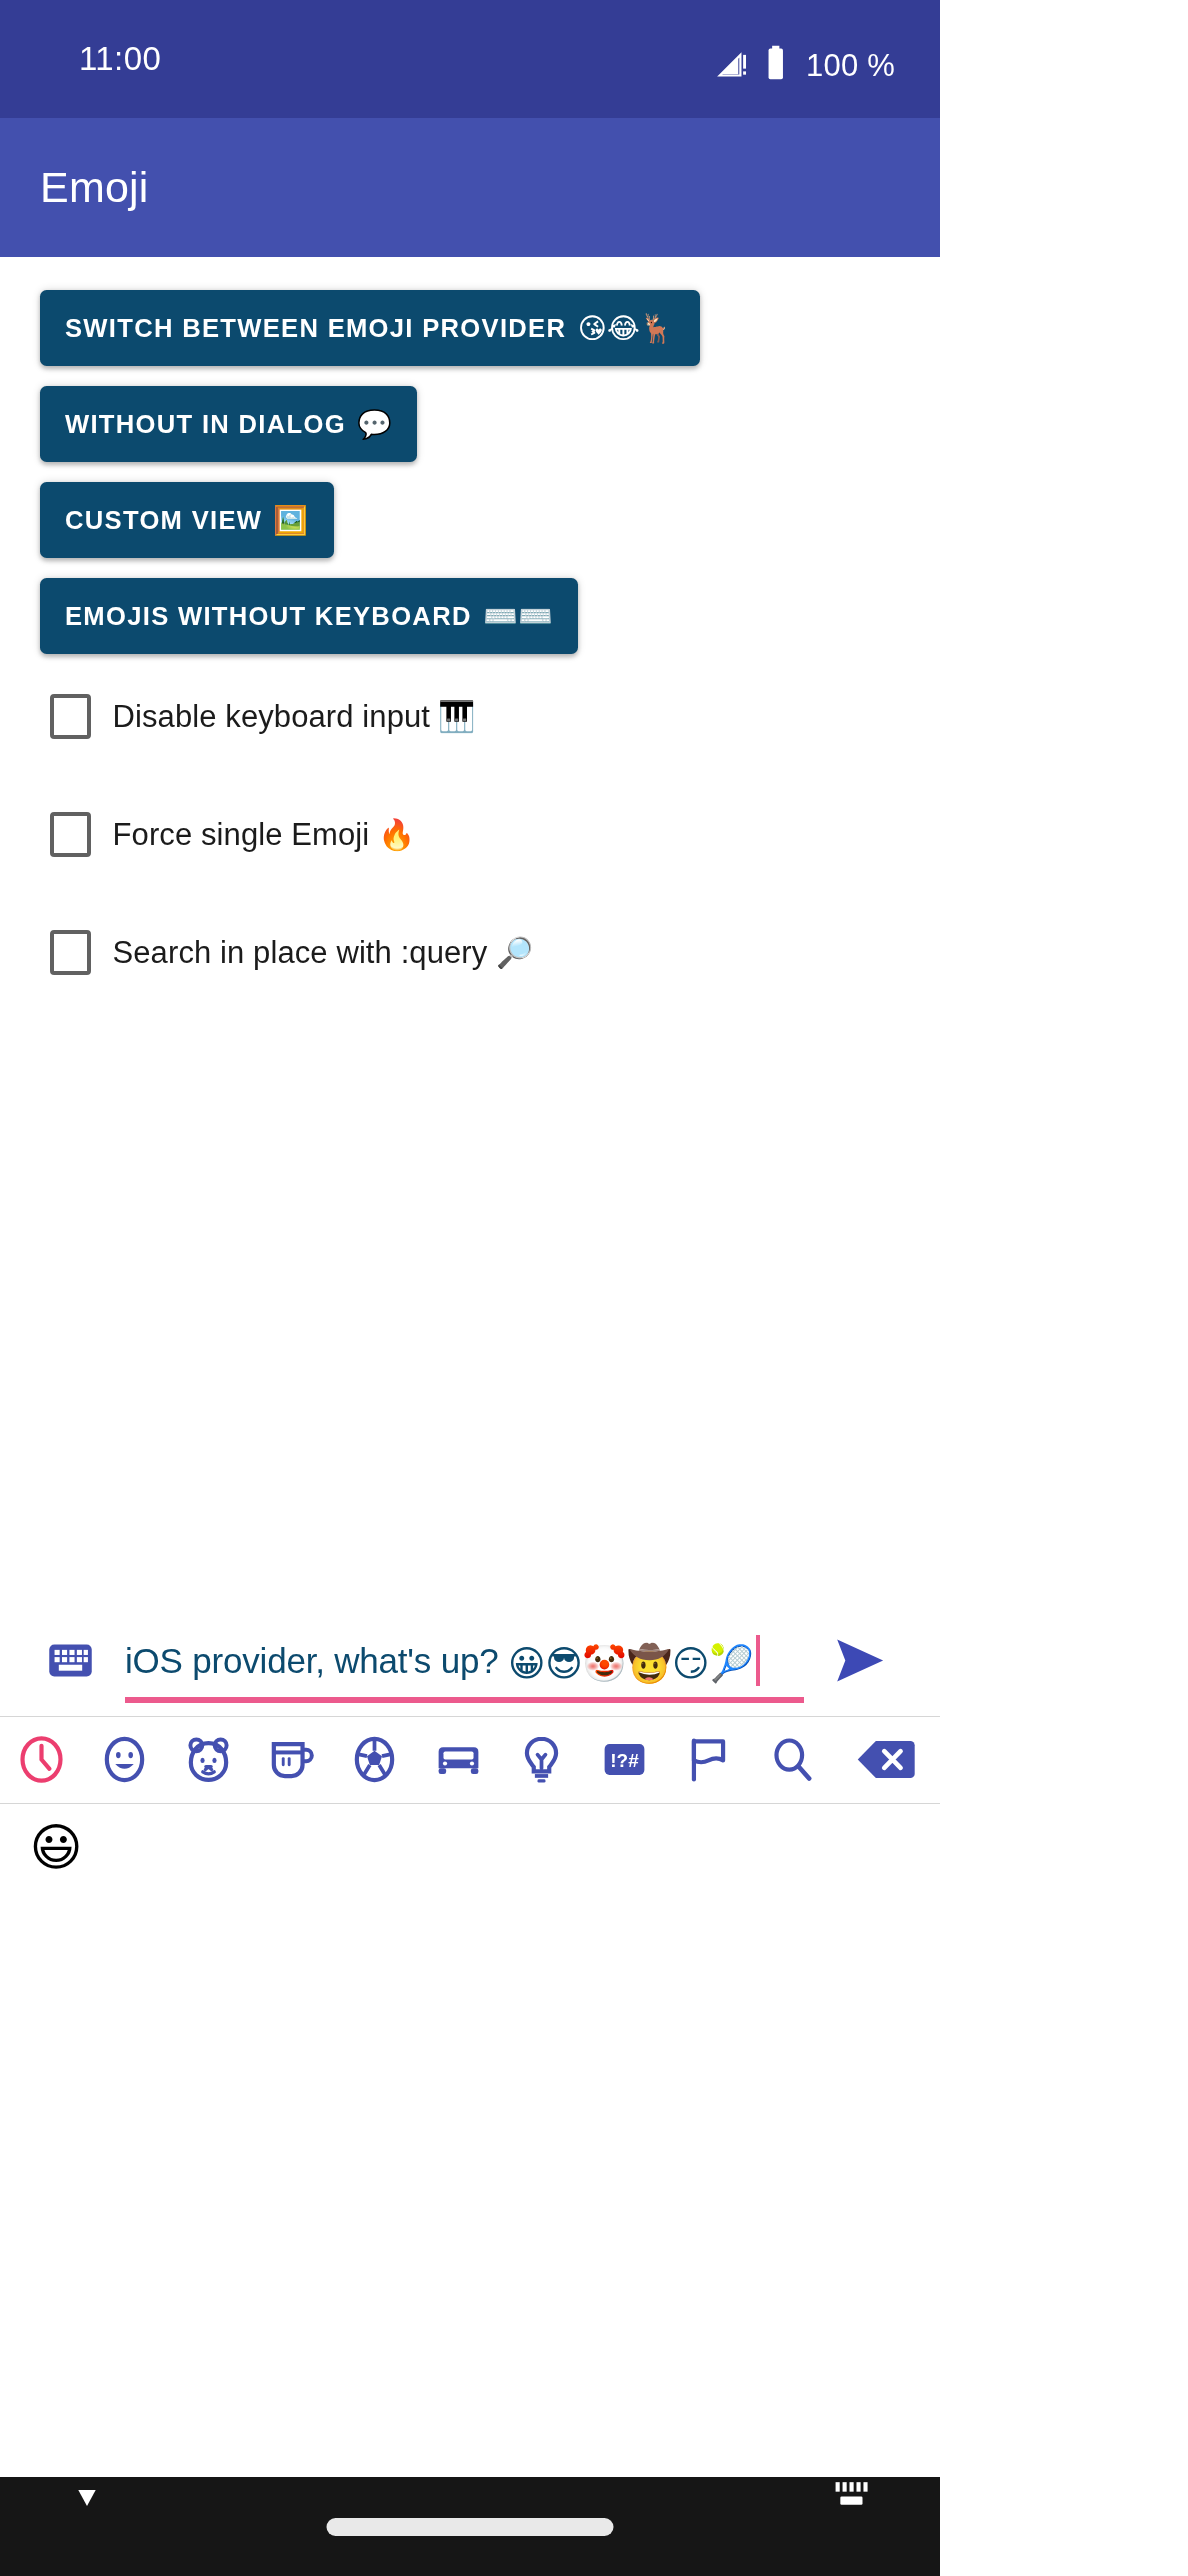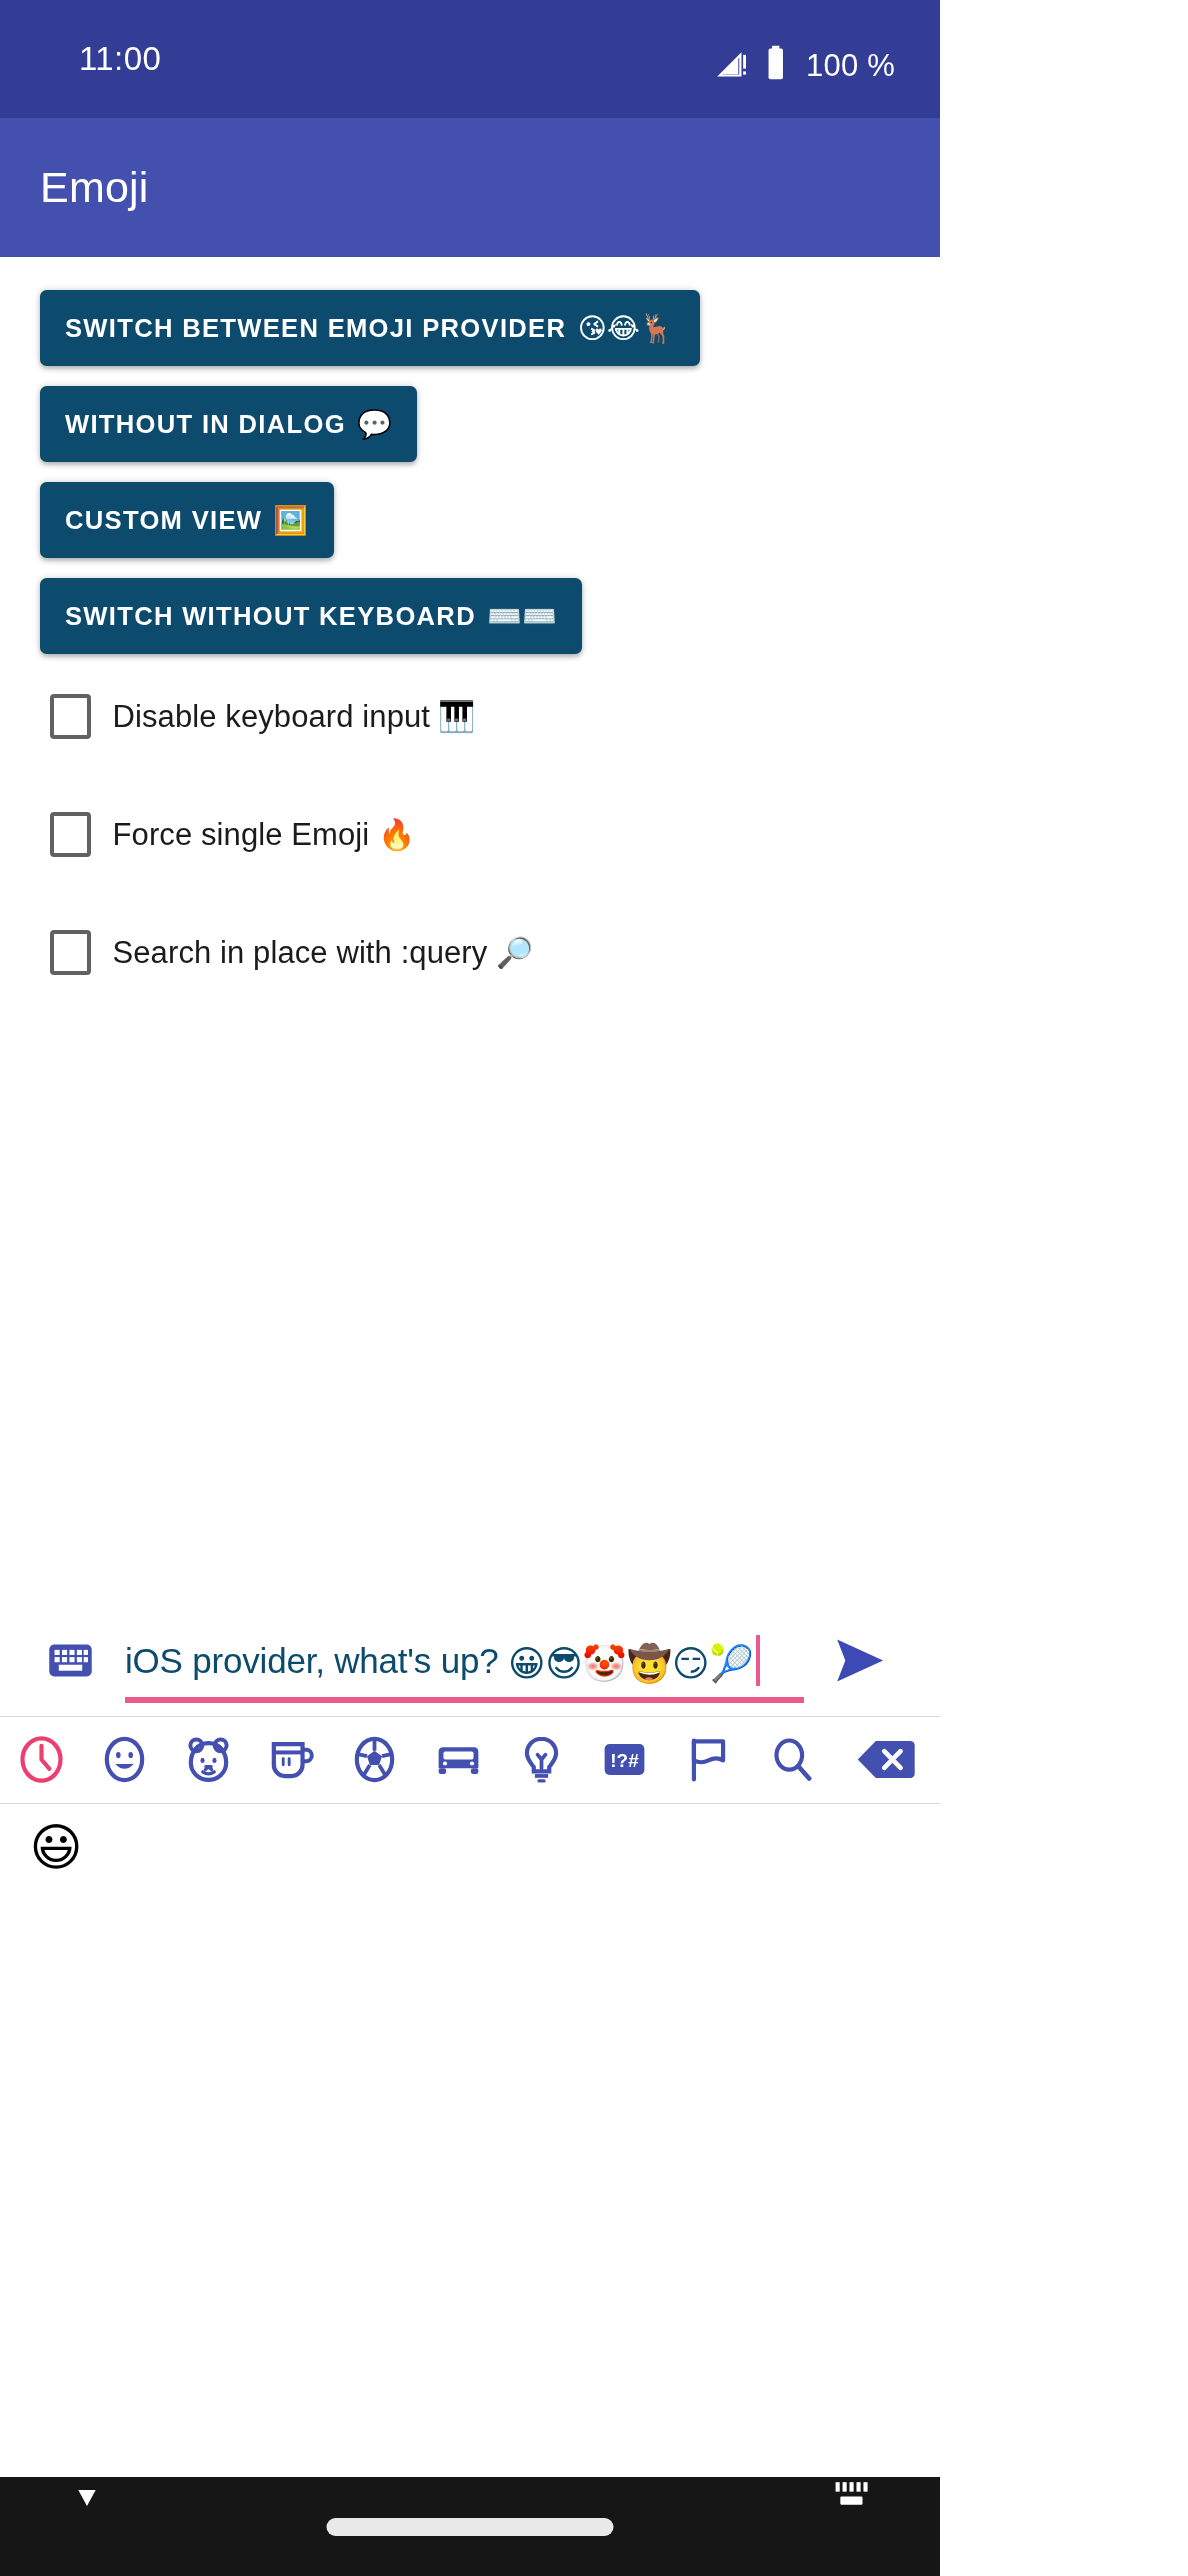--- a/index.html
+++ b/index.html
@@ -319,21 +319,21 @@
 
     <div class="btn-row">
       <button class="mbtn">
         <span>CUSTOM VIEW</span>
           <span class="emo">🖼️</span>
       </button>
     </div>
 
     <div class="btn-row">
       <button class="mbtn">
-        <span>SWITCH WITHOUT KEYBOARD</span>
+        <span>EMOJIS WITHOUT KEYBOARD</span>
           <span class="emo">⌨️⌨️</span>
       </button>
     </div>
 
     <div class="checks">
 
       <div class="check-row">
         <div class="check-box"></div>
         <div class="check-label">
           <span>Disable keyboard input</span>

